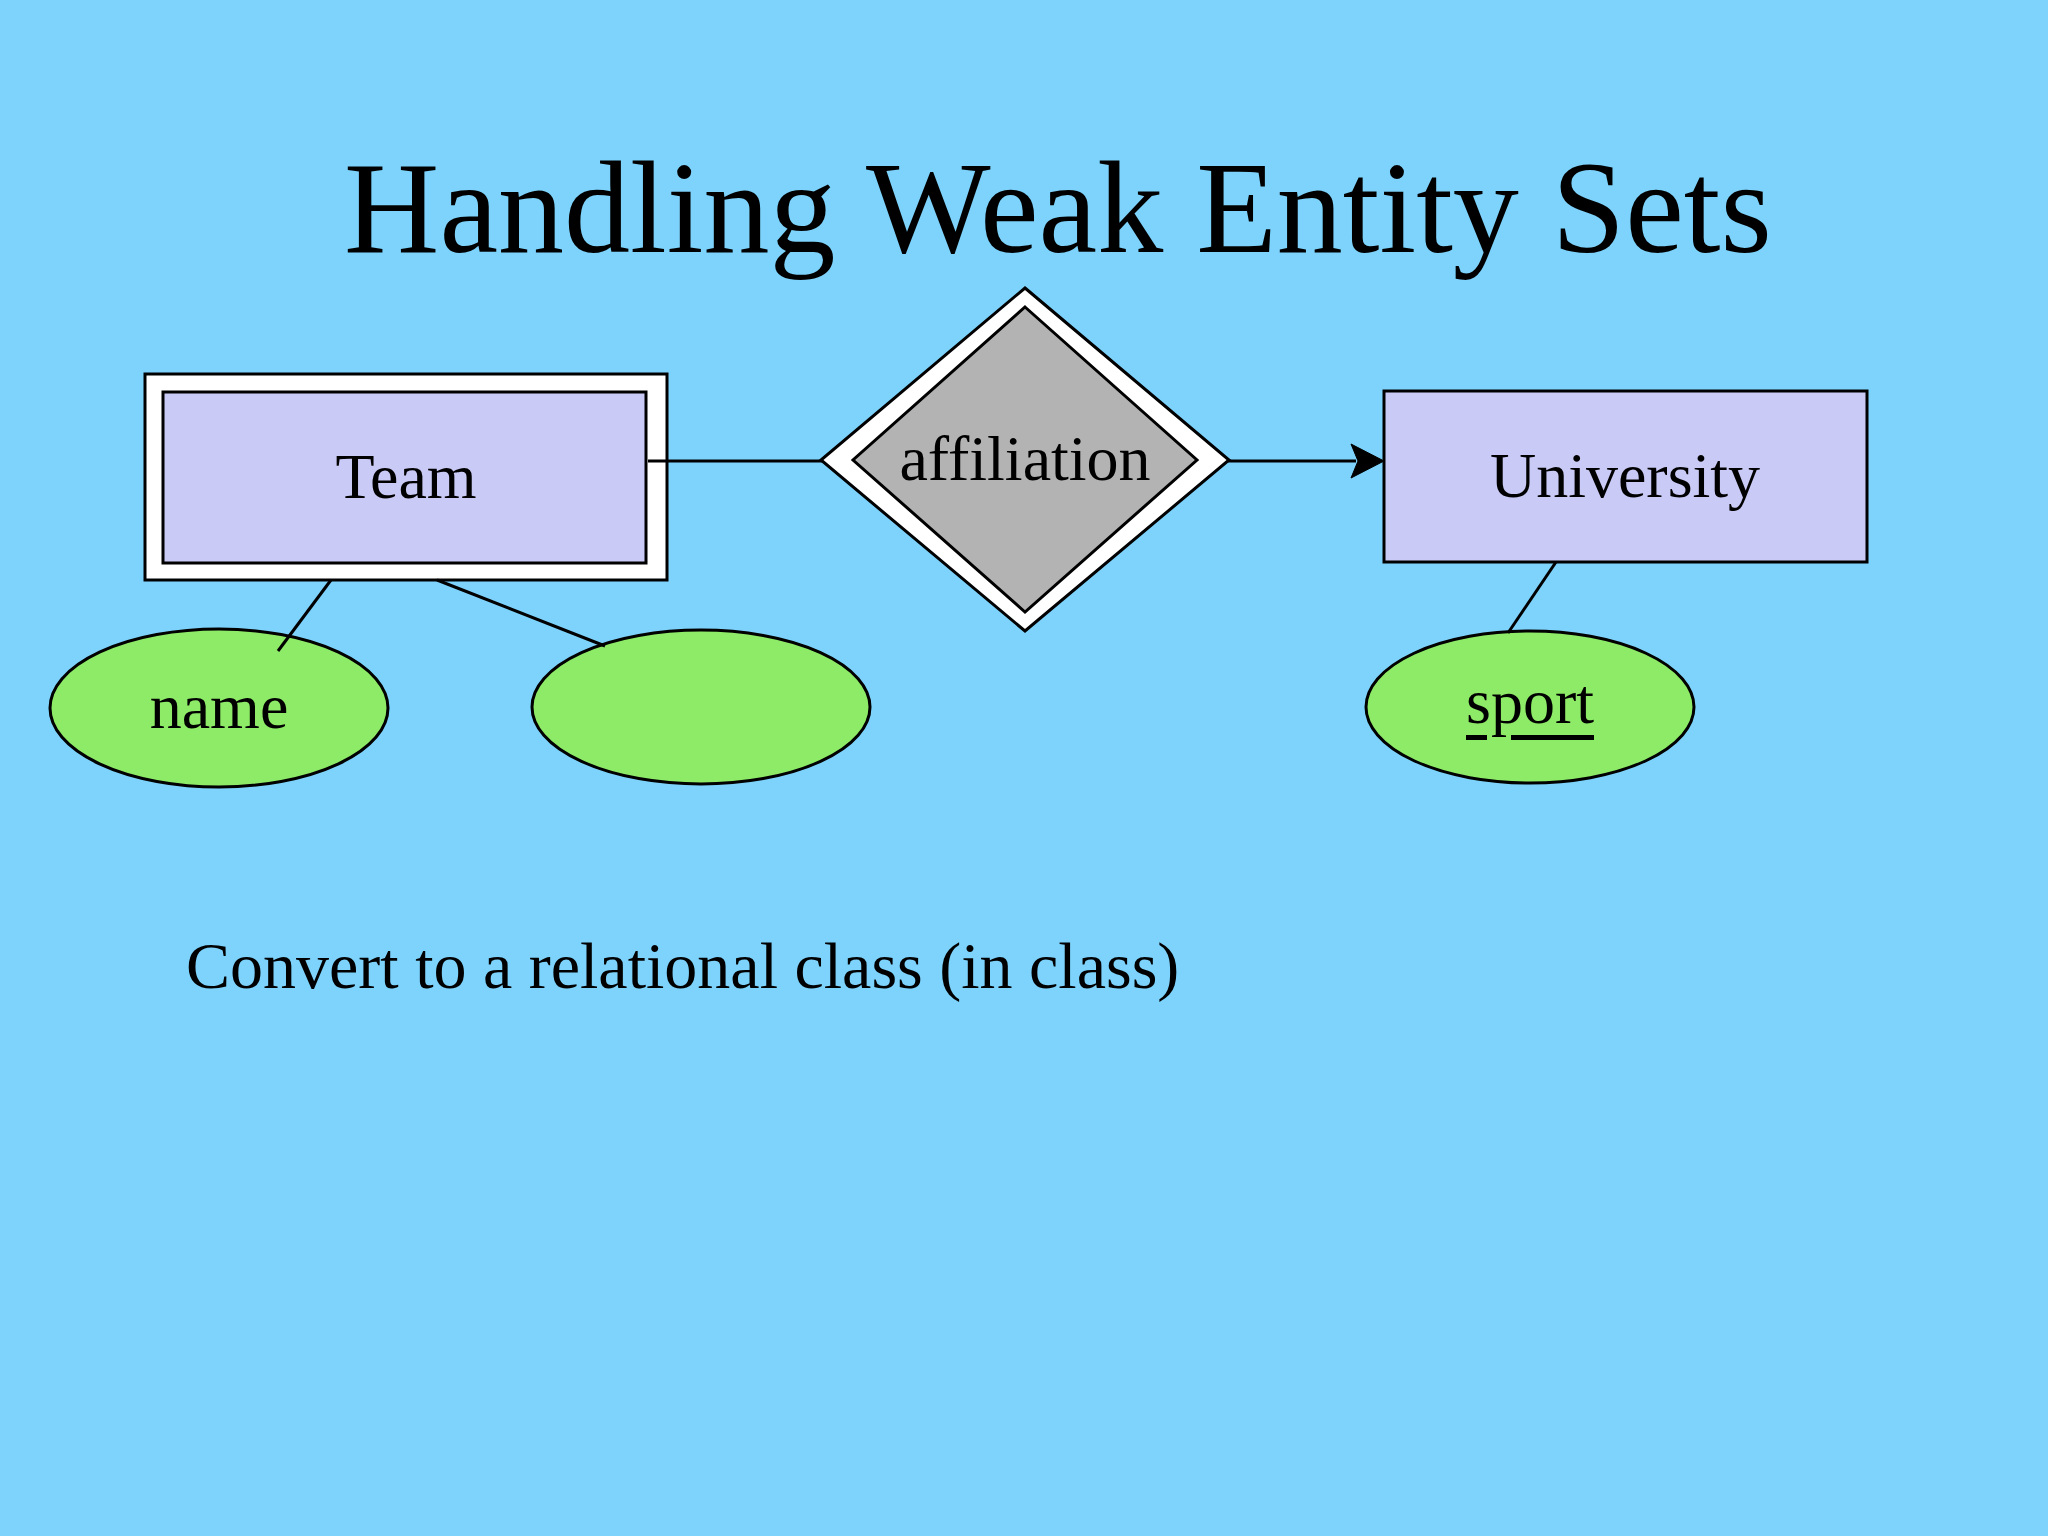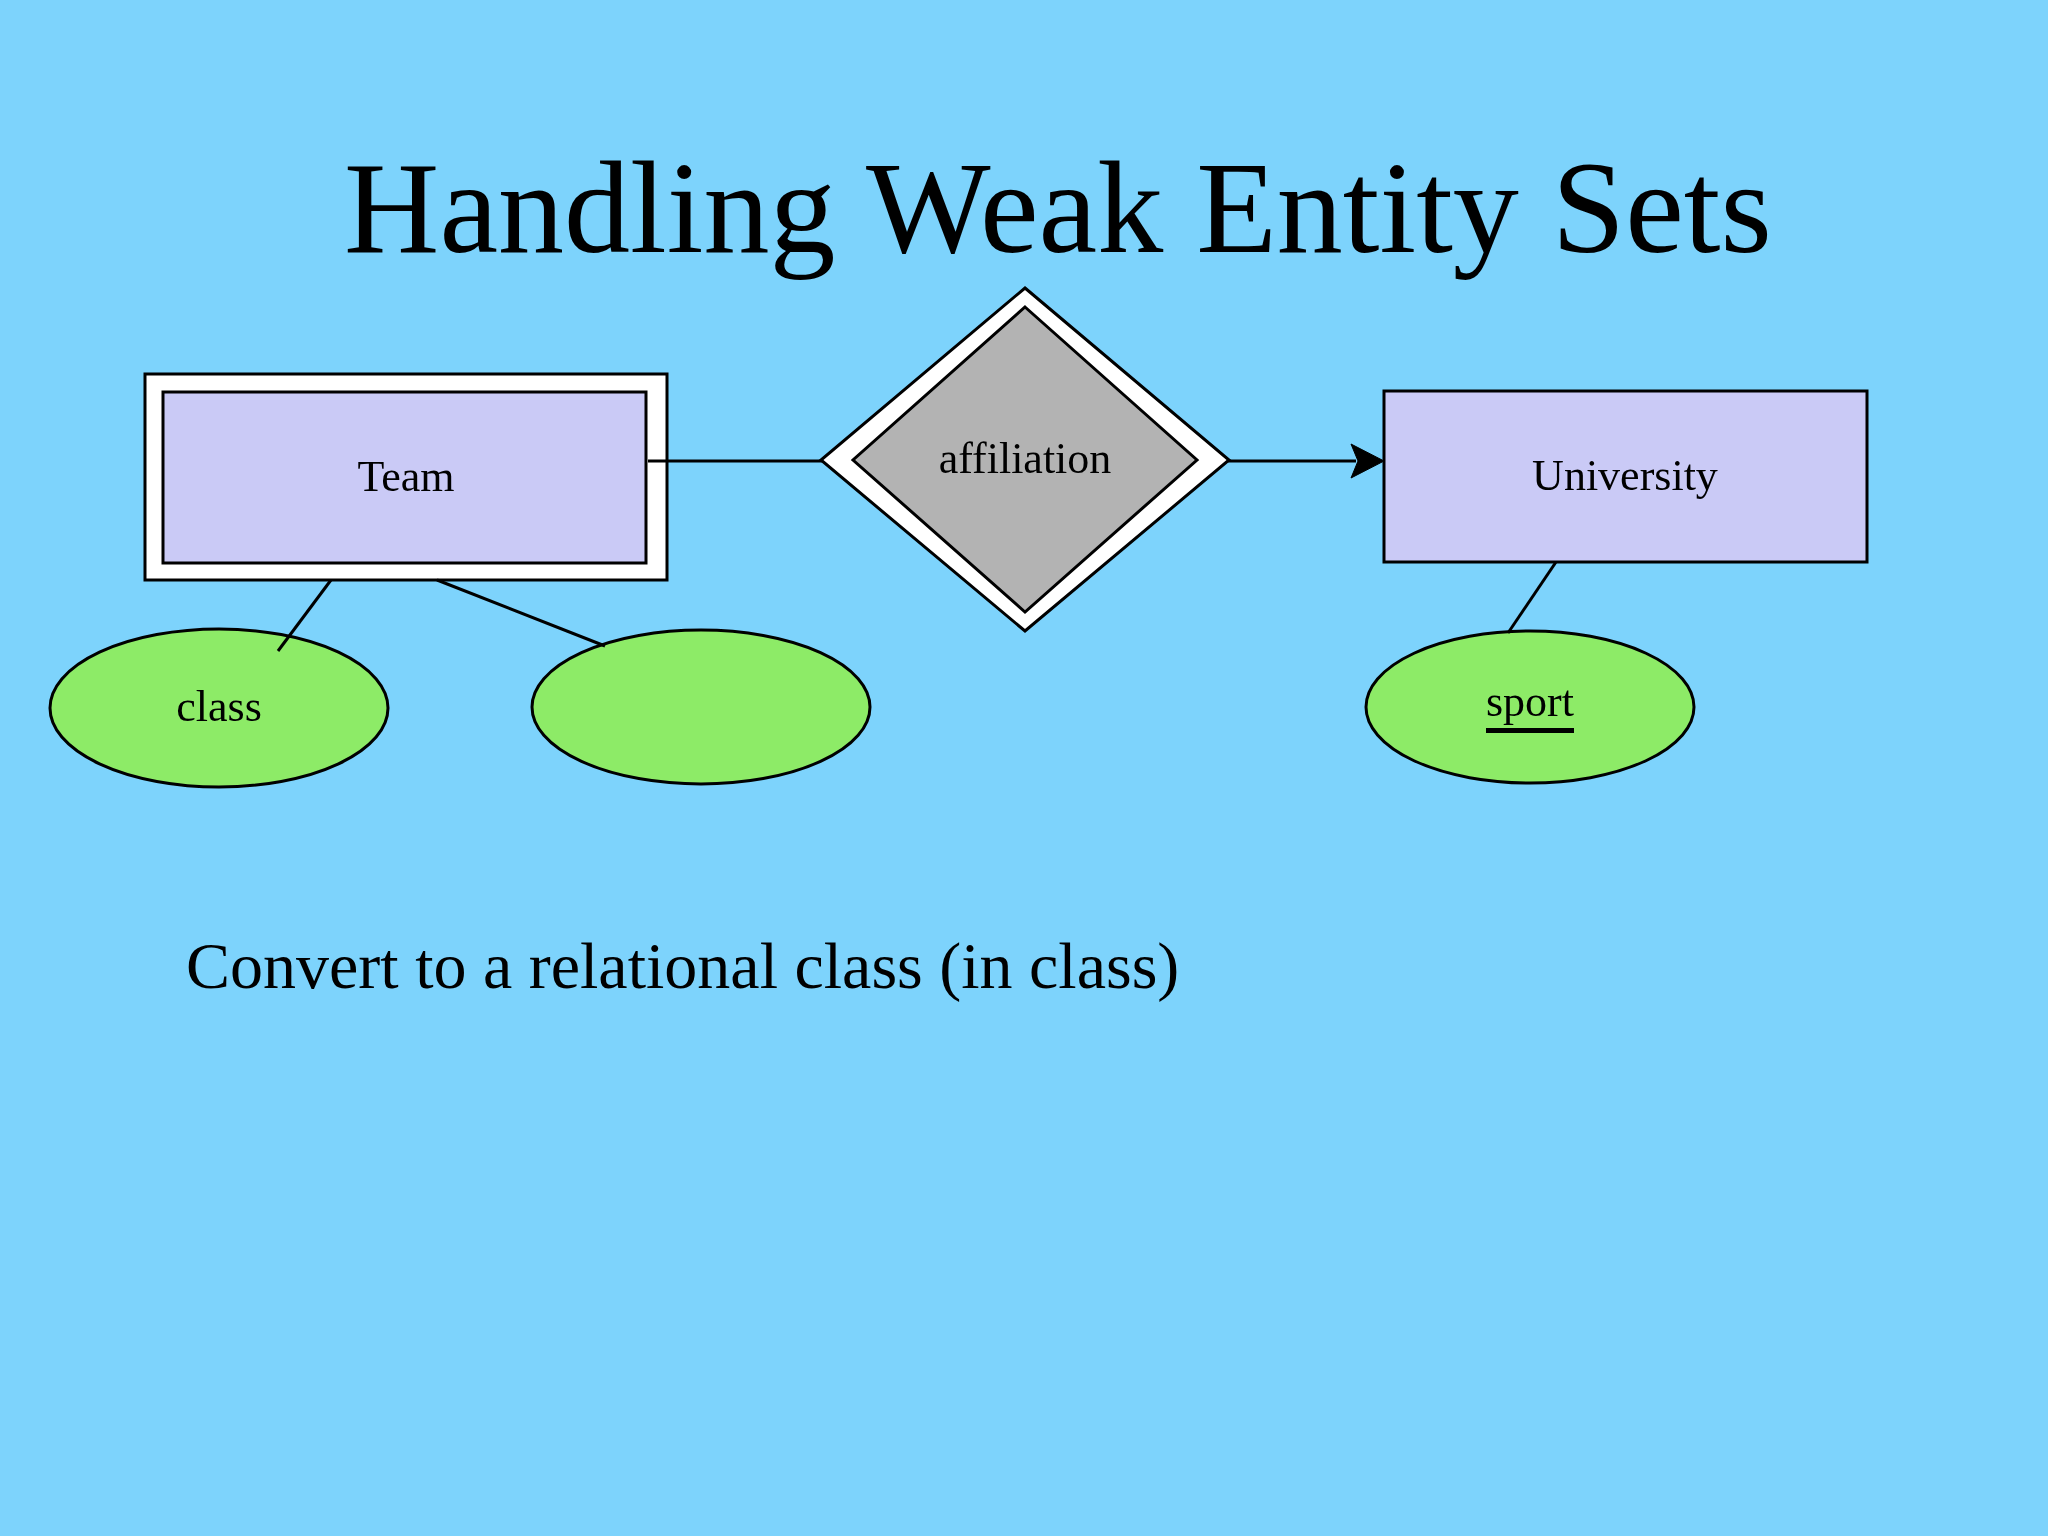--- a/index.html
+++ b/index.html
@@ -19,21 +19,21 @@
   .diagram-svg {
     position: absolute;
     left: 0;
     top: 0;
     width: 2048px;
     height: 1536px;
   }
   .lbl {
     position: absolute;
     transform: translate(-50%, -50%);
-    font-size: 44px;
+    font-size: 64px;
     line-height: 1;
     white-space: nowrap;
     color: #000000;
   }
   .key-attr {
     text-decoration: underline;
     text-decoration-thickness: 5px;
     text-underline-offset: 12px;
   }
   .slide-title {
@@ -85,20 +85,20 @@
   </svg>
 
   <h1 class="slide-title">Handling Weak Entity Sets</h1>
 
   <div class="lbl" style="left:406px; top:477px;">Team</div>
 
   <div class="lbl" style="left:1625px; top:476px;">University</div>
 
   <div class="lbl" style="left:1025px; top:459px;">affiliation</div>
 
-  <div class="lbl" style="left:219px; top:707px;">class</div>
+  <div class="lbl" style="left:219px; top:707px;">name</div>
 
 
   <div class="lbl key-attr" style="left:1530px; top:702px;">sport</div>
 
   <div class="note">Convert to a relational class (in class)</div>
 
 </div>
 
 </body></html>

